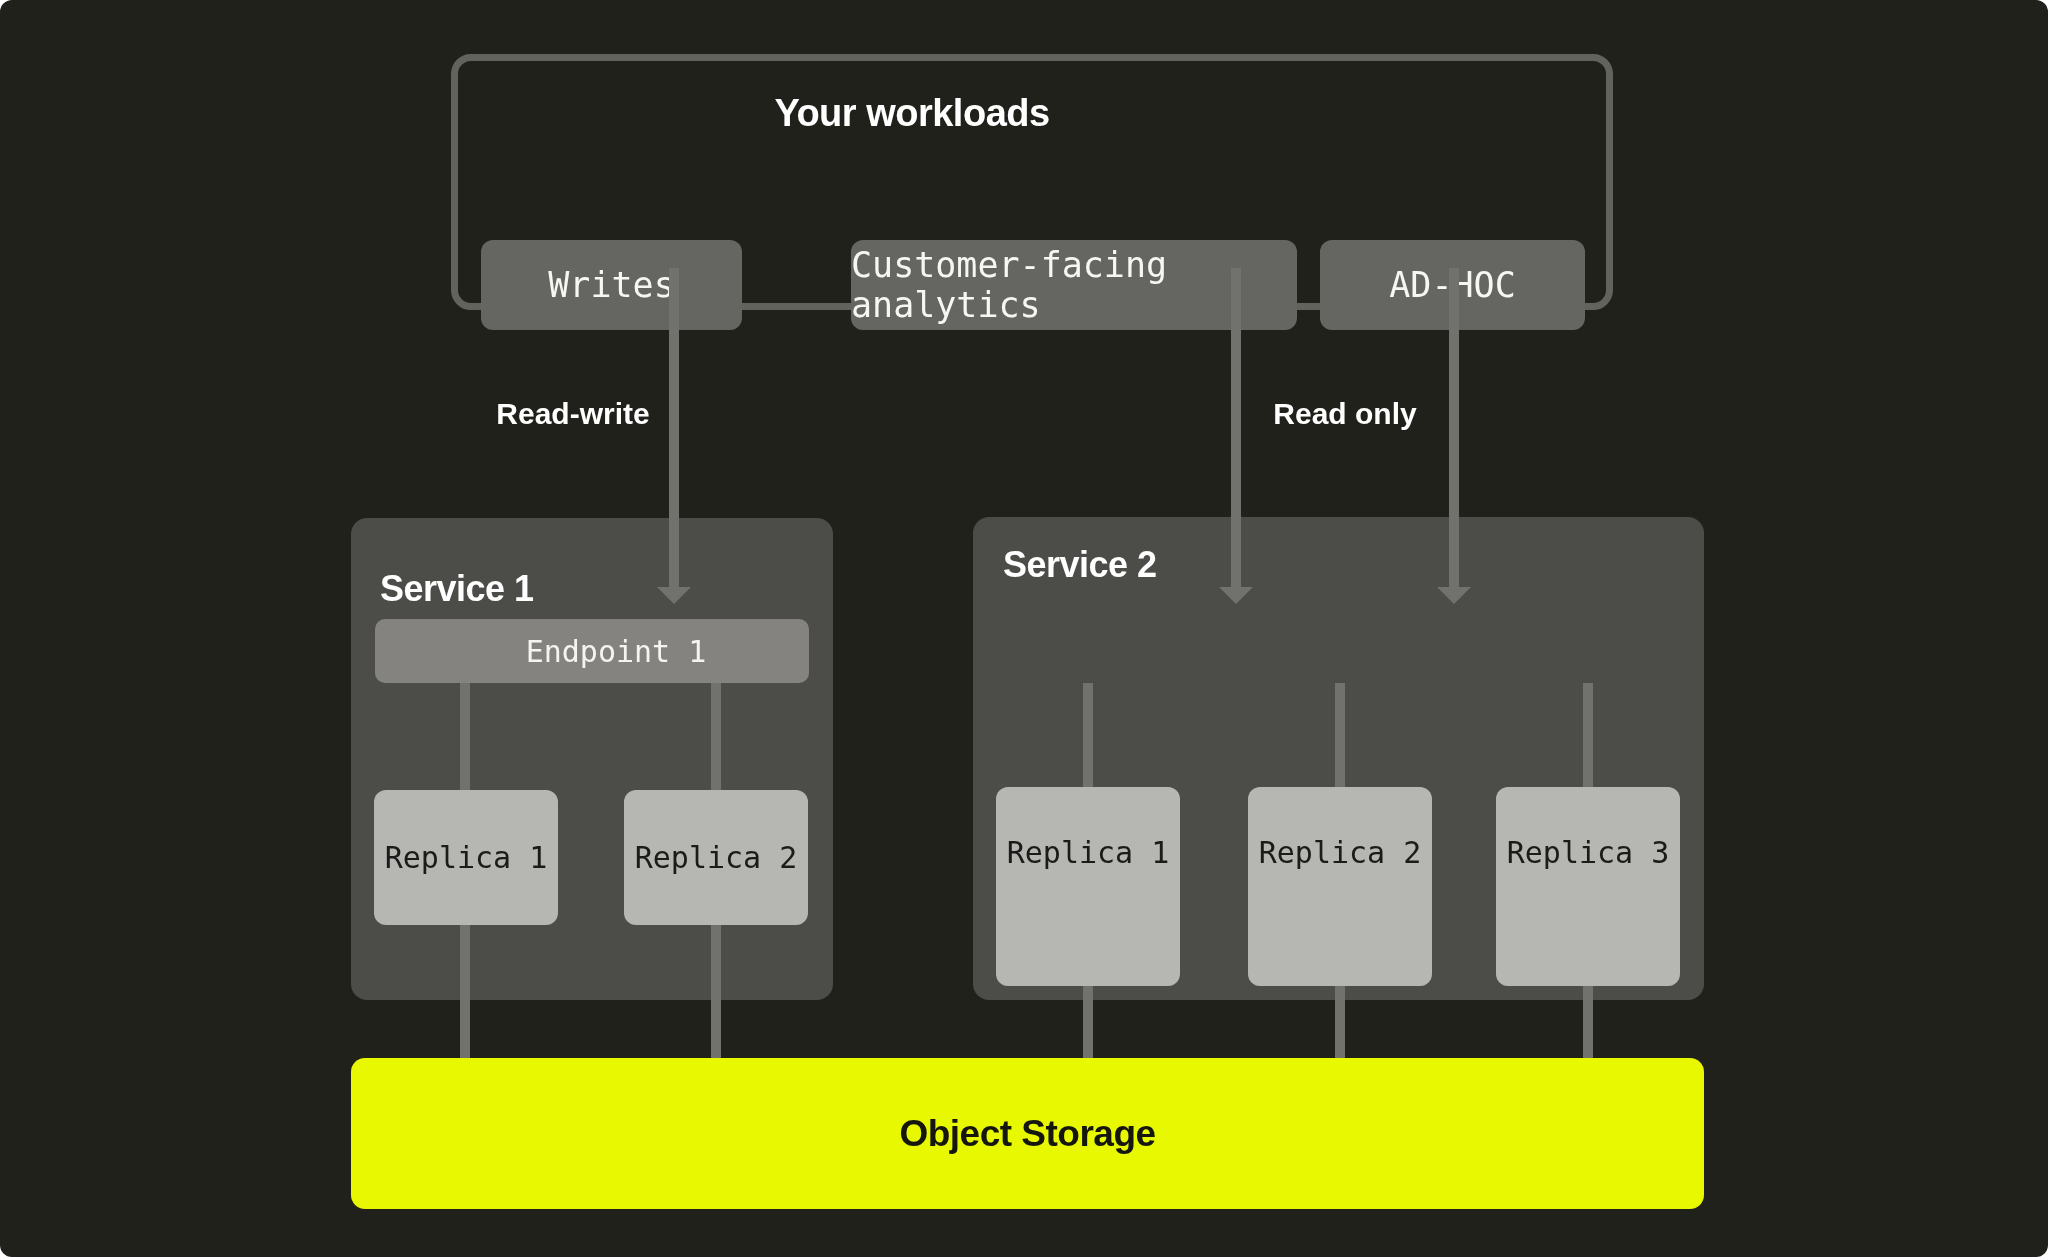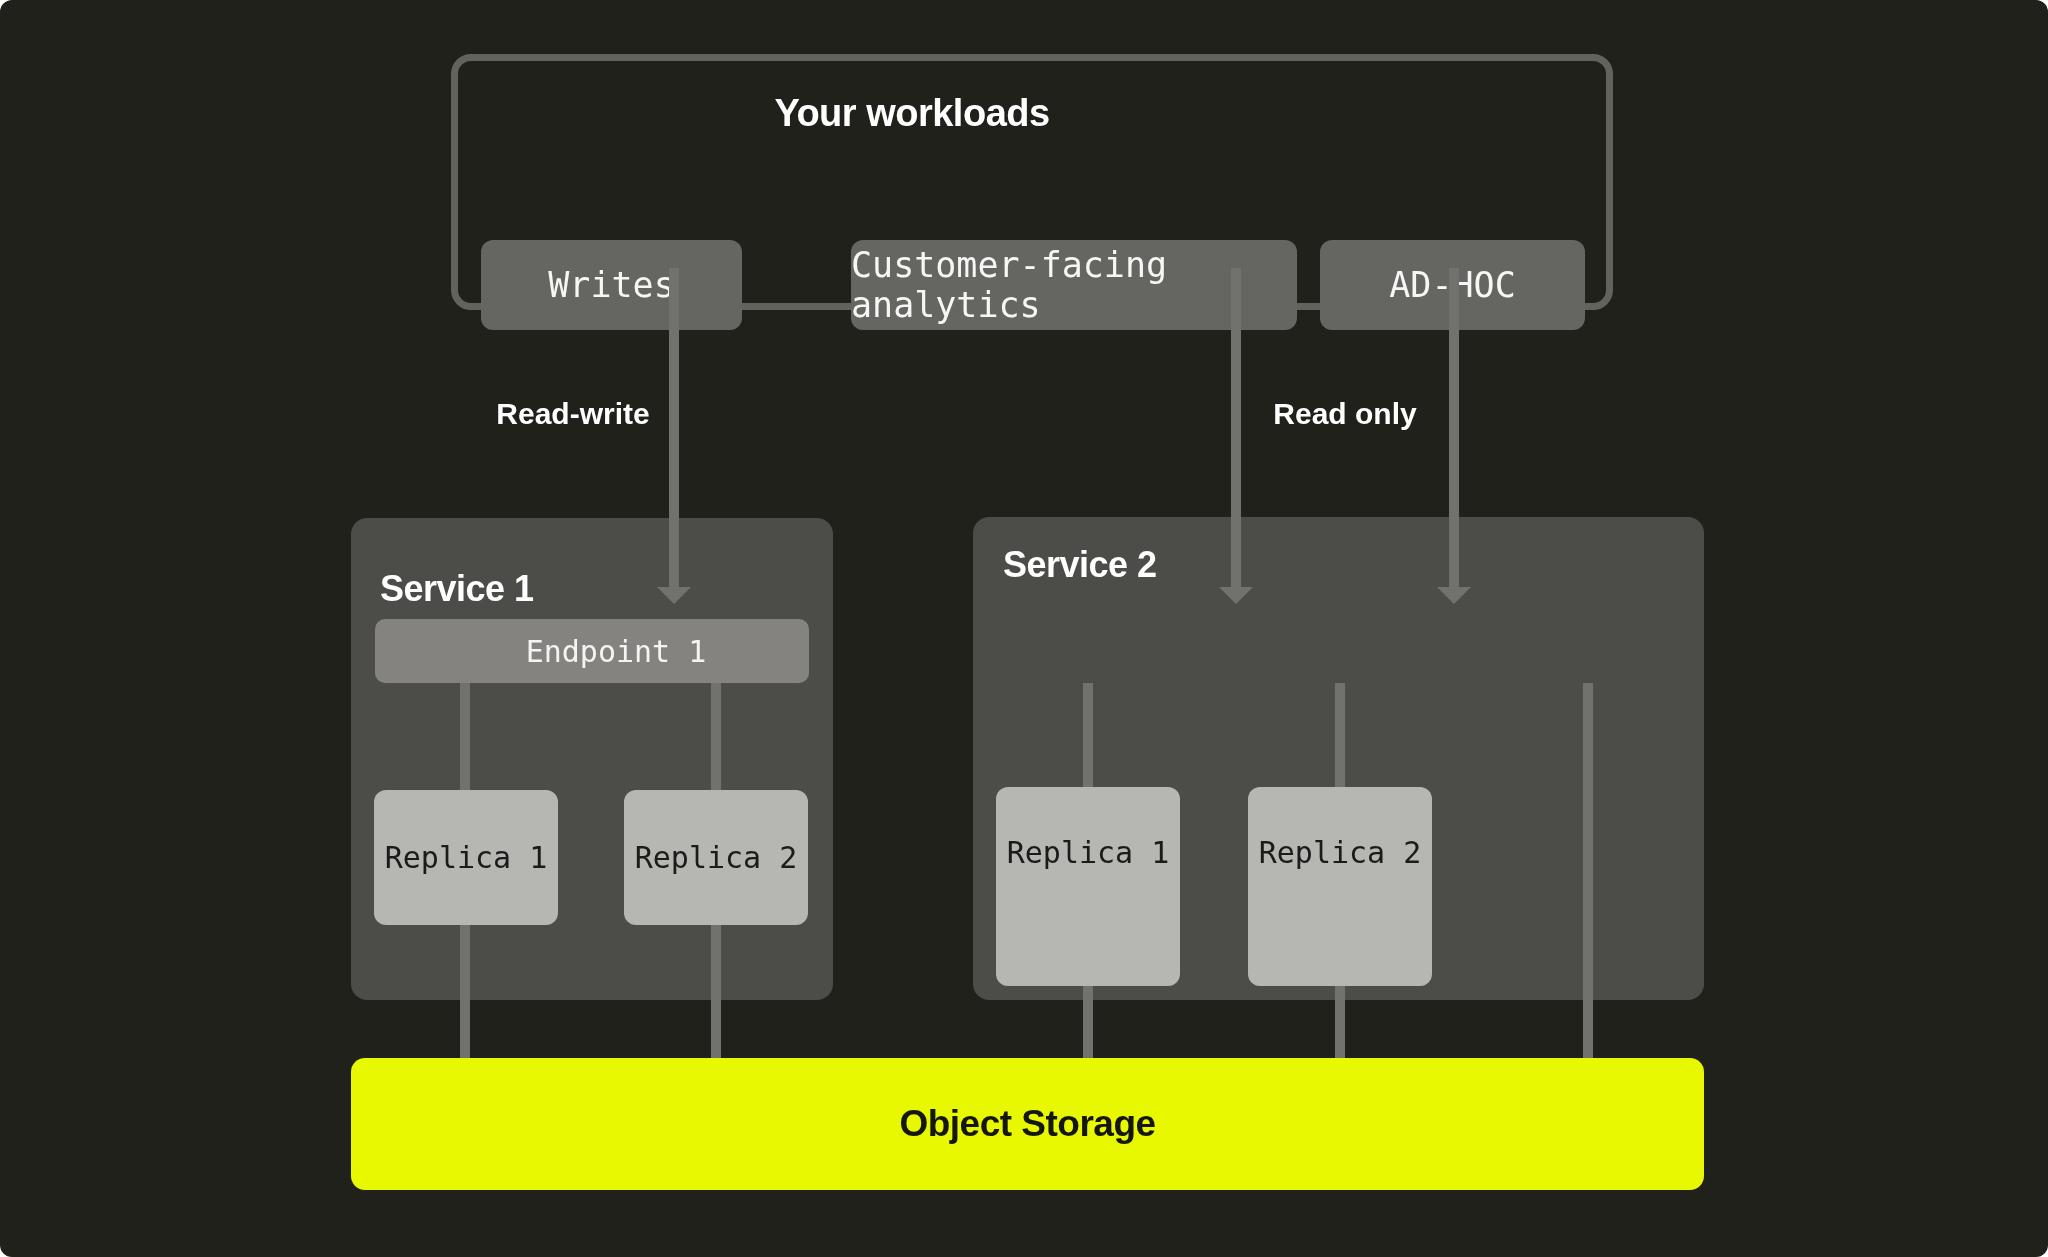--- a/index.html
+++ b/index.html
@@ -43,21 +43,21 @@
     display:flex;align-items:center;justify-content:center;z-index:4;
     font-family:"DejaVu Sans Mono",monospace;font-size:30px;color:#f4f4f2;}
   .connector{width:10px;top:683px;height:375px;background:var(--line);z-index:2;}
   .replica{background:var(--replica-bg);border-radius:12px;z-index:4;
     display:flex;justify-content:center;
     font-family:"DejaVu Sans Mono",monospace;font-size:30px;color:var(--replica-text);margin-top:48px;}
   .replica-s1{top:742px;height:135px;width:184px;align-items:center;}
   .replica-s2{top:739px;height:199px;width:184px;align-items:flex-start;padding-top:48px;}
 
   
-  .storage-bar{left:351px;top:1058px;width:1353px;height:132px;background:var(--storage-bg);
+  .storage-bar{left:351px;top:1058px;width:1353px;height:151px;background:var(--storage-bg);
     border-radius:14px;display:flex;align-items:center;justify-content:center;z-index:5;}
   .storage-label{font-size:37px;font-weight:bold;letter-spacing:-0.5px;color:var(--storage-text);}
 </style>
 </head>
 <body>
 
 <div class="canvas">
 
   <div class="abs workloads-panel"></div>
   <div class="abs workloads-title">Your workloads</div>
@@ -108,18 +108,21 @@
   <div class="abs connector" style="left:1335px;"></div>
   <div class="abs connector" style="left:1583px;"></div>
 
 
   <div class="abs replica replica-s2" style="left:996px;">
     <span>Replica 1</span>
   </div>
   <div class="abs replica replica-s2" style="left:1248px;">
     <span>Replica 2</span>
   </div>
+  <div class="abs replica replica-s2" style="left:1496px;">
+    <span>Replica 3</span>
+  </div>
 
   <div class="abs storage-bar">
     <span class="storage-label">Object Storage</span>
   </div>
 
 </div>
 
 </body></html>

